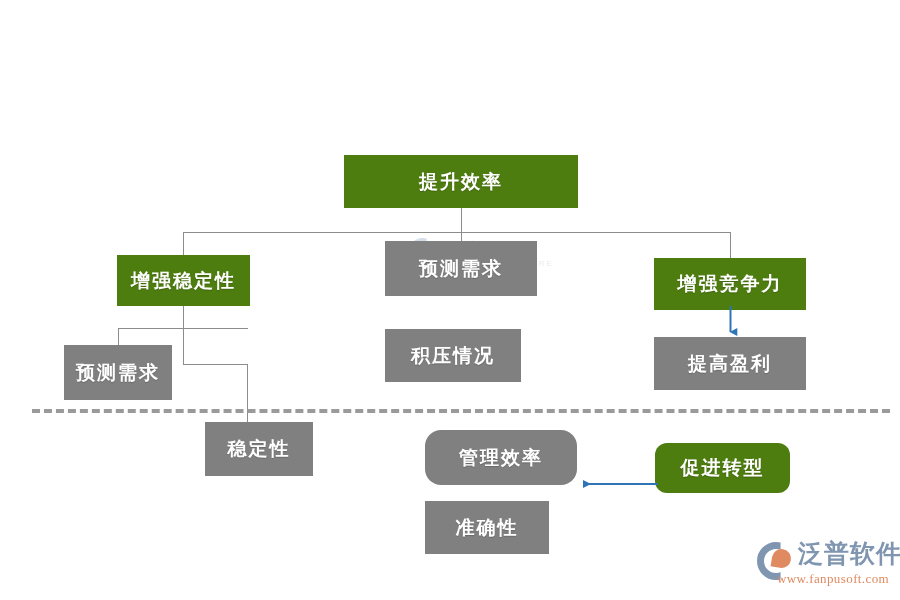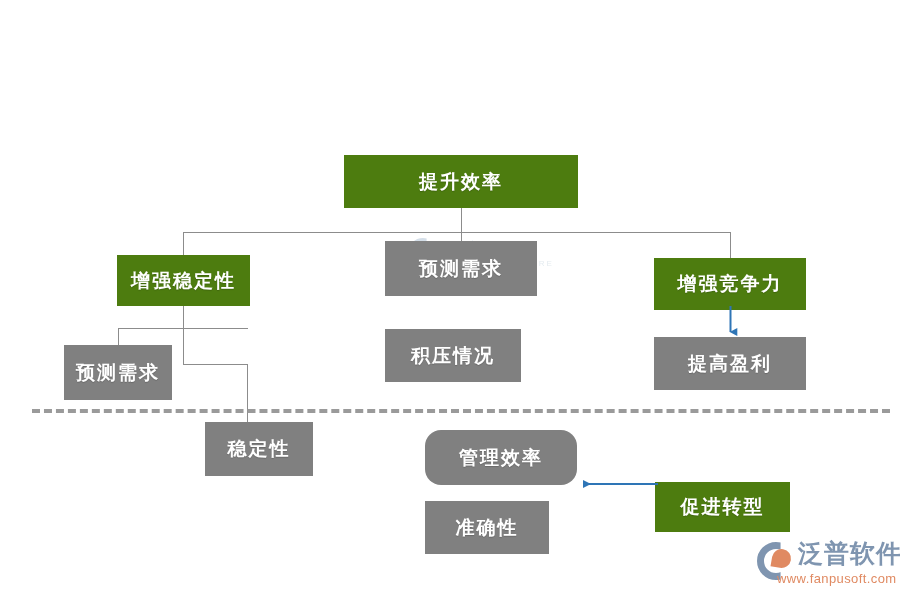--- a/index.html
+++ b/index.html
@@ -180,21 +180,21 @@
     line-height: 1;
     white-space: nowrap;
   }
   .brand-url {
     position: absolute;
     left: 20px;
     top: 34px;
     font-size: 13px;
     color: #e08a62;
     letter-spacing: 0.4px;
-    font-family: Liberation Sans, sans-serif;
+    font-family: Liberation Serif, serif;
     line-height: 1;
     white-space: nowrap;
   }
 </style>
 </head>
 <body>
 
 <div id="canvas">
 
 
@@ -262,21 +262,21 @@
       </div>
       <div class="node gray" style="left: 654px; top: 337px; width: 152px; height: 53px;">
         <span>提高盈利</span>
       </div>
       <div class="node gray" style="left: 192px; top: 422px; width: 108px; height: 54px; margin-left: 13px;">
         <span>稳定性</span>
       </div>
       <div class="node gray" style="left: 425px; top: 430px; width: 152px; height: 55px; border-radius: 16px;">
         <span>管理效率</span>
       </div>
-      <div class="node blue" style="left: 655px; top: 482px; width: 135px; height: 50px;">
+      <div class="node blue" style="left: 655px; top: 443px; width: 135px; height: 50px; border-radius: 12px;">
         <span>促进转型</span>
       </div>
       <div class="node gray" style="left: 425px; top: 501px; width: 124px; height: 53px;">
         <span>准确性</span>
       </div>
     </div>
 
   <div class="brand-logo">
     <div class="brand-mark">
       <div class="c-ring"></div>

